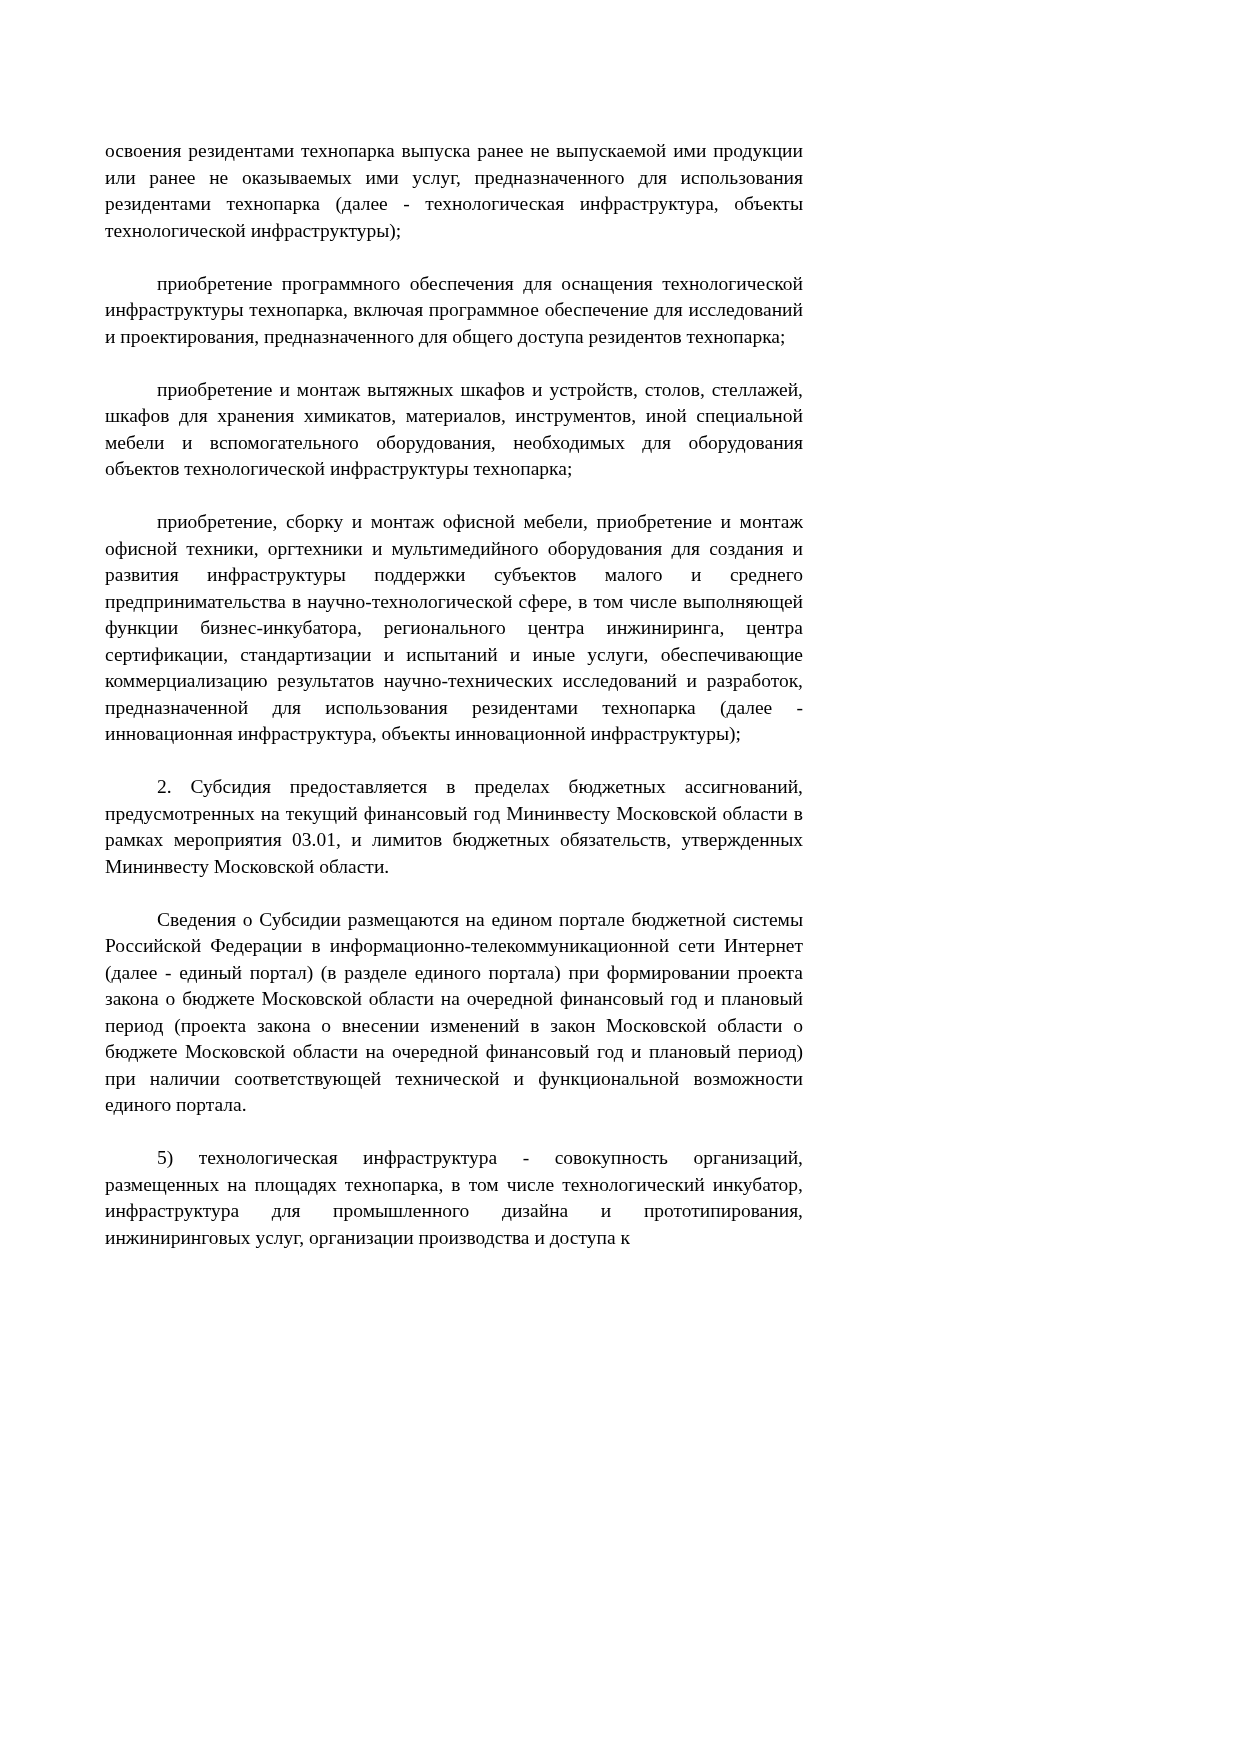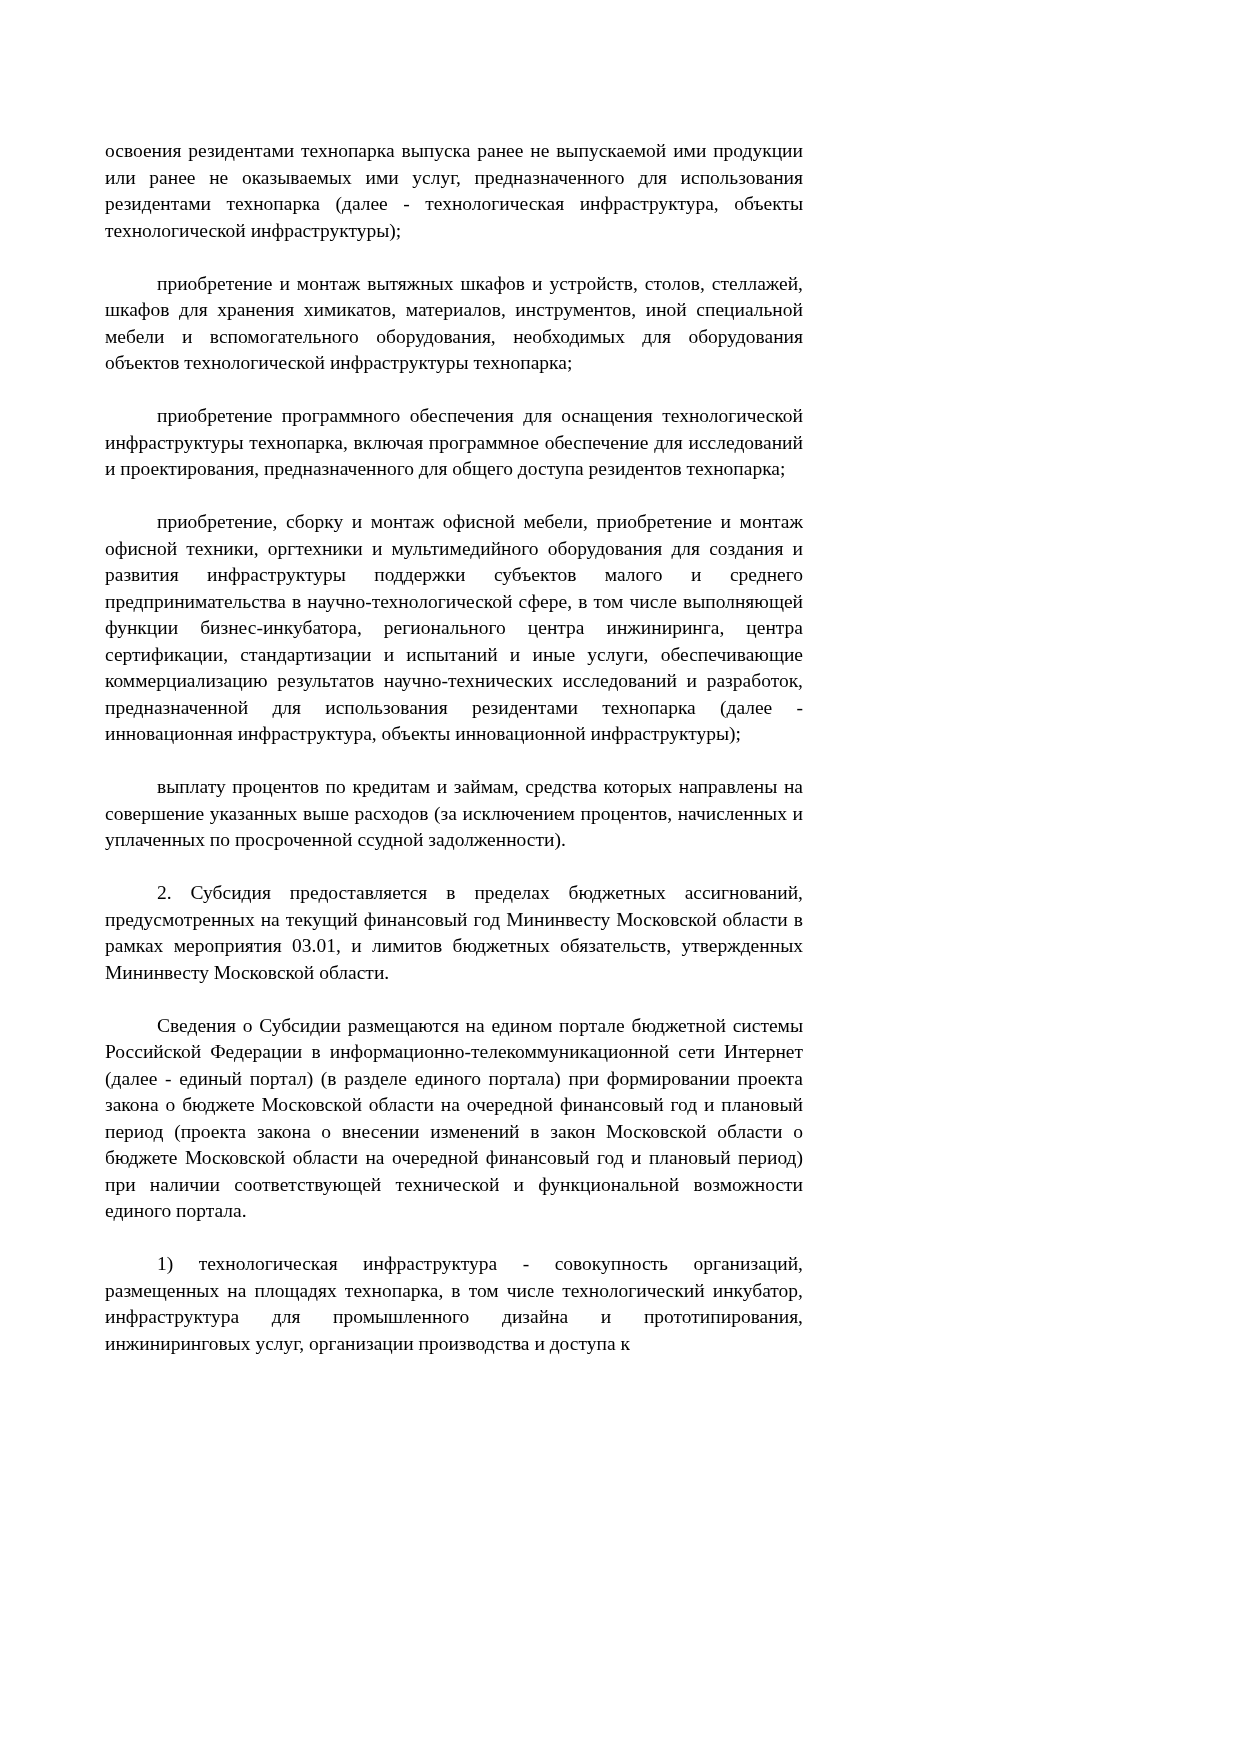--- a/index.html
+++ b/index.html
@@ -27,20 +27,19 @@
   }
   .para.first {
     text-indent: 0;
   }
 </style>
 </head>
 <body>
 
 <div class="page">
   <p class="para first">освоения резидентами технопарка выпуска ранее не выпускаемой ими продукции или ранее не оказываемых ими услуг, предназначенного для использования резидентами технопарка (далее - технологическая инфраструктура, объекты технологической инфраструктуры);</p>
+  <p class="para">приобретение программного обеспечения для оснащения технологической инфраструктуры технопарка, включая программное обеспечение для исследований и проектирования, предназначенного для общего доступа резидентов технопарка;</p>
   <p class="para">приобретение и монтаж вытяжных шкафов и устройств, столов, стеллажей, шкафов для хранения химикатов, материалов, инструментов, иной специальной мебели и вспомогательного оборудования, необходимых для оборудования объектов технологической инфраструктуры технопарка;</p>
-  <p class="para">приобретение программного обеспечения для оснащения технологической инфраструктуры технопарка, включая программное обеспечение для исследований и проектирования, предназначенного для общего доступа резидентов технопарка;</p>
   <p class="para">приобретение, сборку и монтаж офисной мебели, приобретение и монтаж офисной техники, оргтехники и мультимедийного оборудования для создания и развития инфраструктуры поддержки субъектов малого и среднего предпринимательства в научно-технологической сфере, в том числе выполняющей функции бизнес-инкубатора, регионального центра инжиниринга, центра сертификации, стандартизации и испытаний и иные услуги, обеспечивающие коммерциализацию результатов научно-технических исследований и разработок, предназначенной для использования резидентами технопарка (далее - инновационная инфраструктура, объекты инновационной инфраструктуры);</p>
-  <p class="para">выплату процентов по кредитам и займам, средства которых направлены на совершение указанных выше расходов (за исключением процентов, начисленных и уплаченных по просроченной ссудной задолженности).</p>
   <p class="para">2. Субсидия предоставляется в пределах бюджетных ассигнований, предусмотренных на текущий финансовый год Мининвесту Московской области в рамках мероприятия 03.01, и лимитов бюджетных обязательств, утвержденных Мининвесту Московской области.</p>
   <p class="para">Сведения о Субсидии размещаются на едином портале бюджетной системы Российской Федерации в информационно-телекоммуникационной сети Интернет (далее - единый портал) (в разделе единого портала) при формировании проекта закона о бюджете Московской области на очередной финансовый год и плановый период (проекта закона о внесении изменений в закон Московской области о бюджете Московской области на очередной финансовый год и плановый период) при наличии соответствующей технической и функциональной возможности единого портала.</p>
-  <p class="para">1) технологическая инфраструктура - совокупность организаций, размещенных на площадях технопарка, в том числе технологический инкубатор, инфраструктура для промышленного дизайна и прототипирования, инжиниринговых услуг, организации производства и доступа к</p>
+  <p class="para">5) технологическая инфраструктура - совокупность организаций, размещенных на площадях технопарка, в том числе технологический инкубатор, инфраструктура для промышленного дизайна и прототипирования, инжиниринговых услуг, организации производства и доступа к</p>
 </div>
 
 </body></html>

